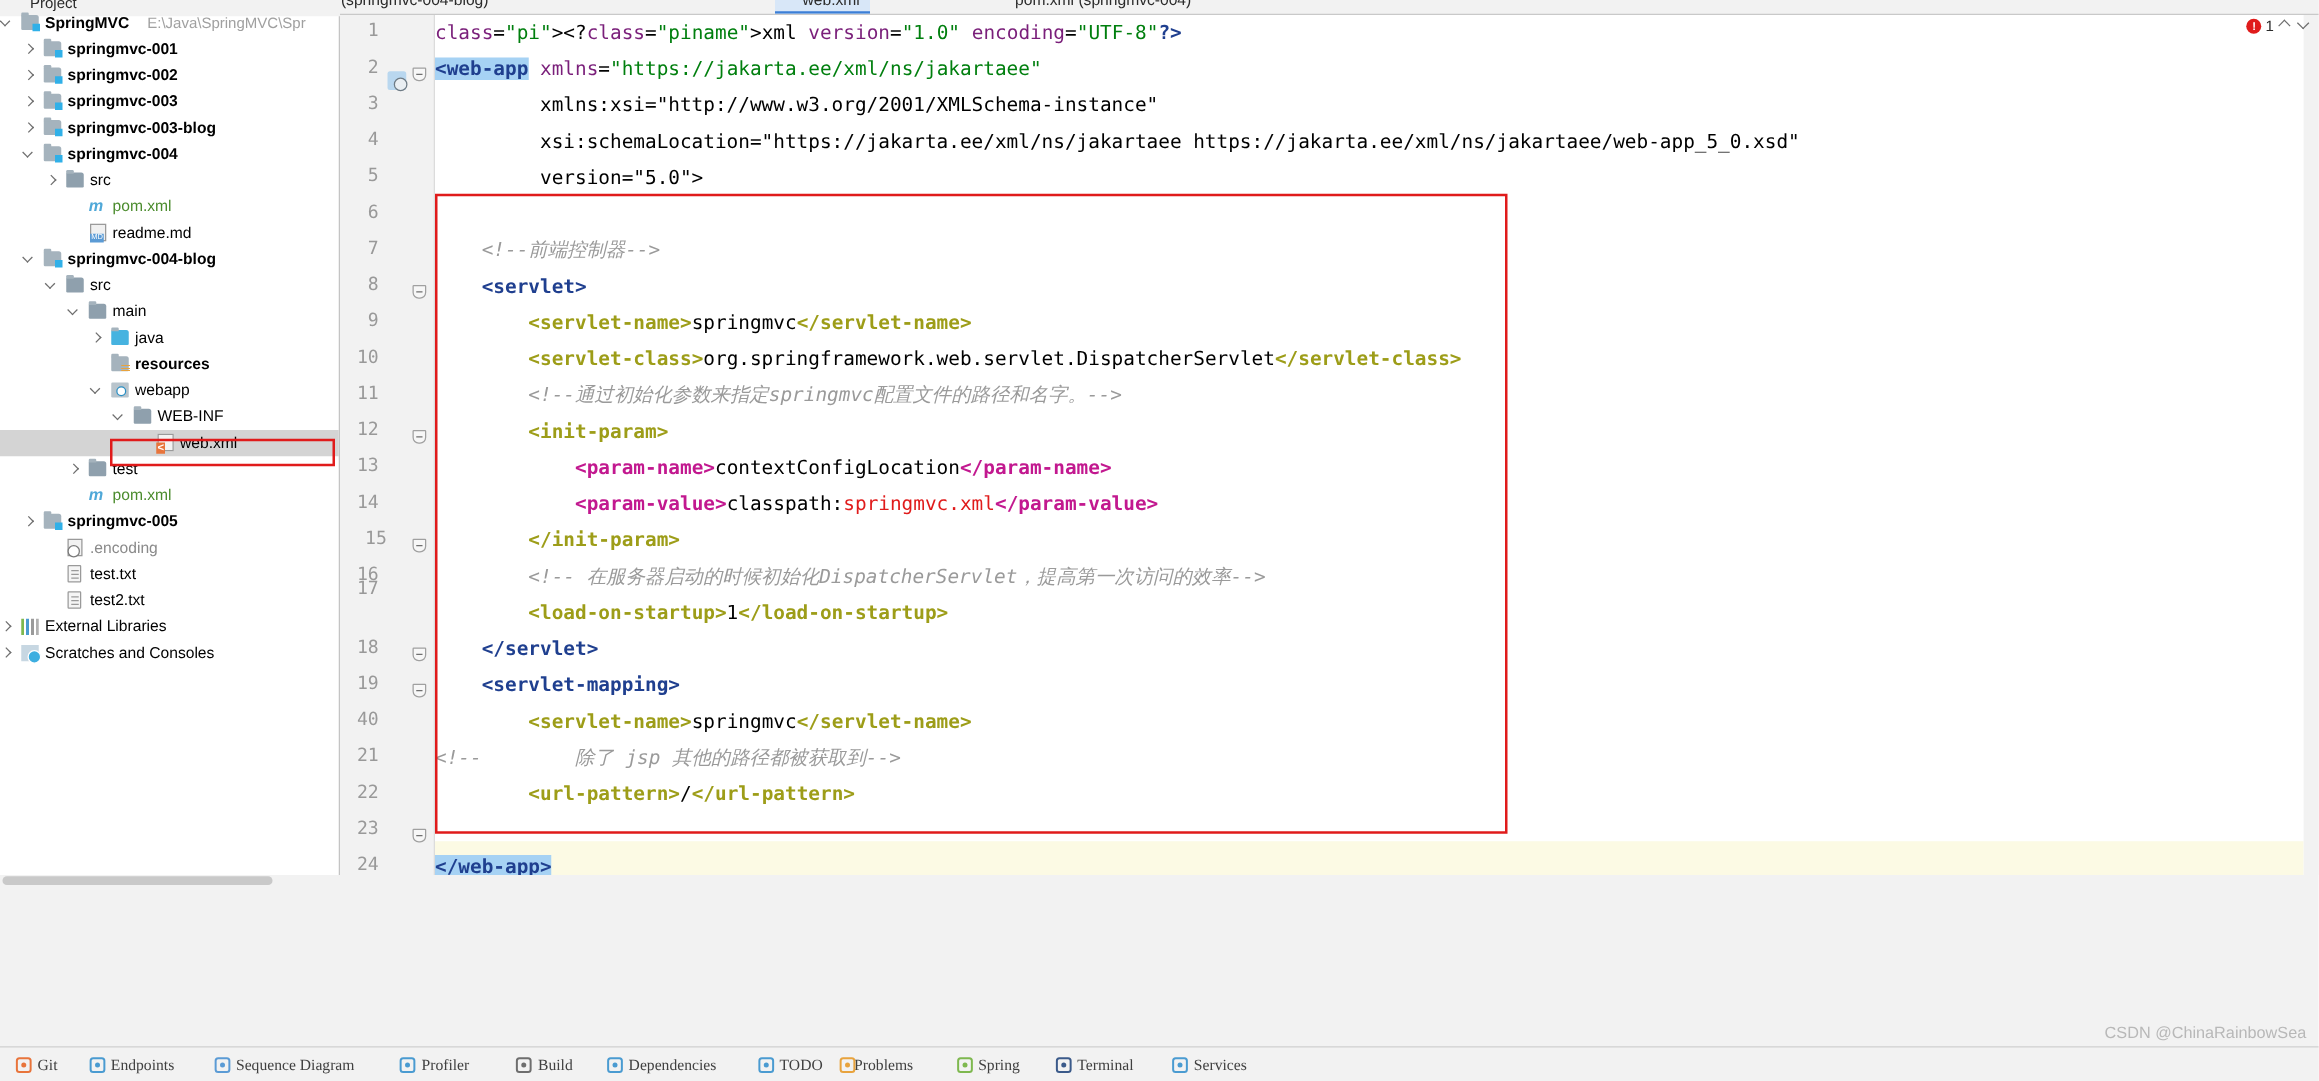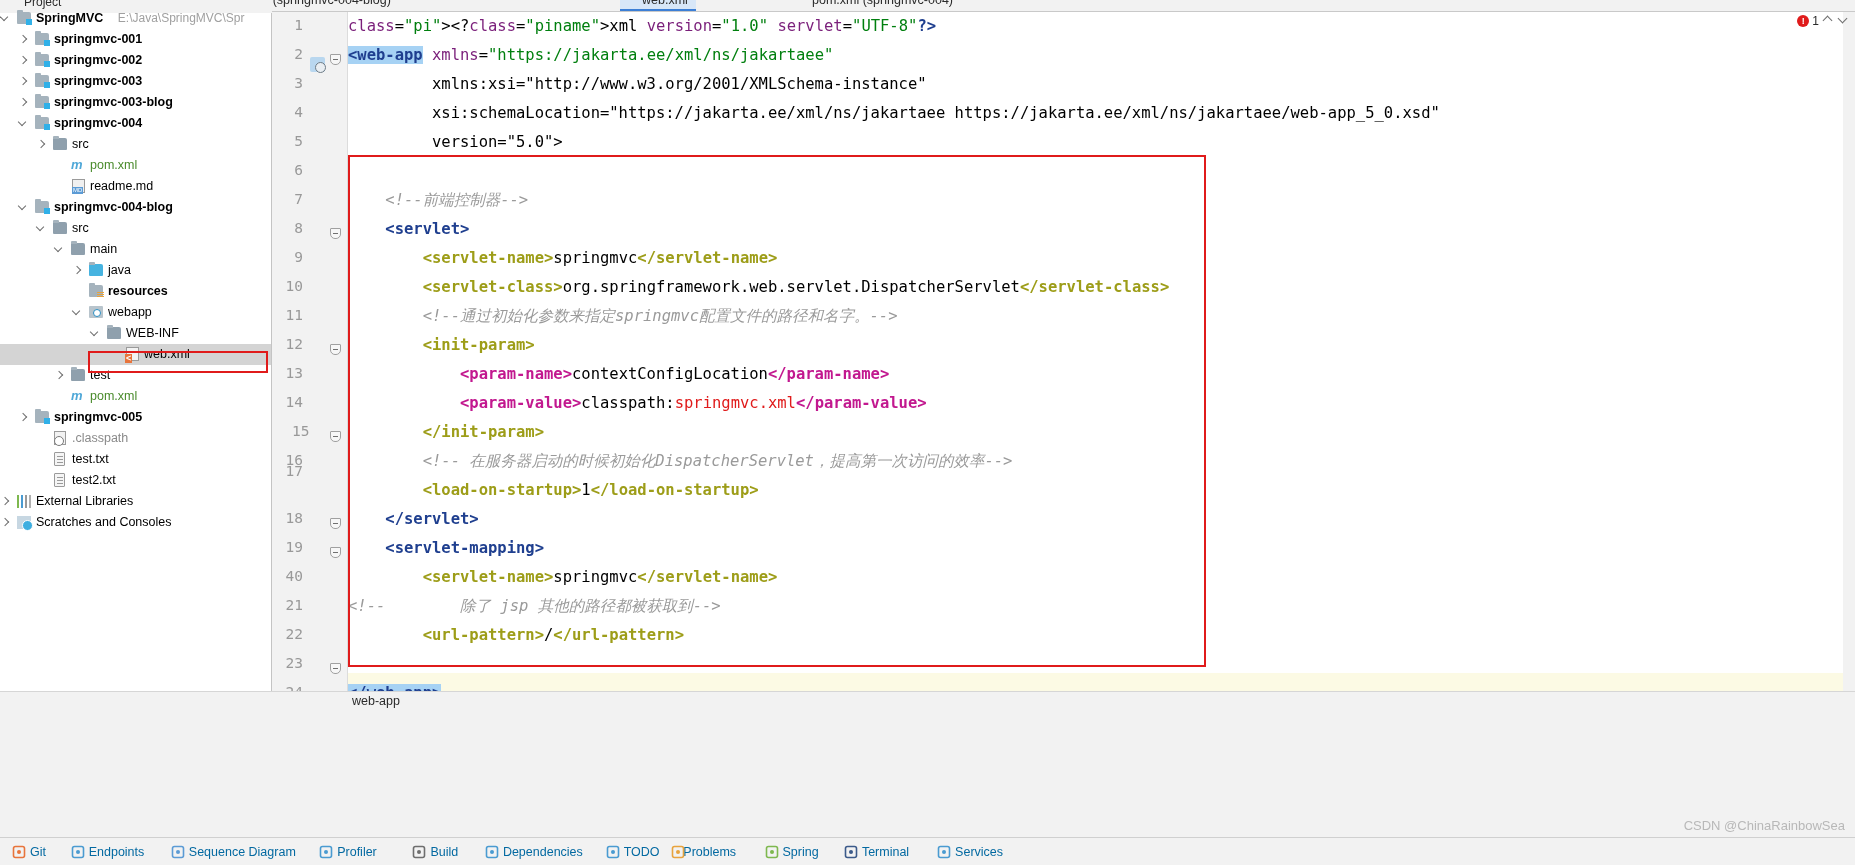--- a/index.html
+++ b/index.html
@@ -332,21 +332,22 @@
     background: #c9c9c9; border-radius: 4px;
   }
 
   
   .statusbar {
     position: absolute; left: 0; bottom: 0;
     width: 1855px; height: 28px;
     background: #f2f2f2;
     border-top: 1px solid #d0d0d0;
     font-size: 12.5px;
-    color: #0369a1;
+    color: #404040;
+    font-family: Liberation Serif, serif;
   }
   .sbitem {
     position: absolute; top: 5px;
     height: 18px; line-height: 18px;
     white-space: nowrap;
     padding-left: 18px;
   }
   .sbicon {
     position: absolute; left: 0; top: 2px;
     width: 14px; height: 14px;
@@ -515,21 +516,21 @@
           <span class="arrow right" style="left: 18px;"></span>
           <span class="ticonbox" style="left: 34px;">
             <span class="ic-folder mod"></span>
           </span>
           <span class="lbl b" style="left: 54px;">springmvc-005</span>
         </div>
         <div class="trow">
           <span class="ticonbox" style="left: 52px;">
             <span class="ic-git"></span>
           </span>
-          <span class="lbl gray" style="left: 72px;">.classpath</span>
+          <span class="lbl gray" style="left: 72px;">.encoding</span>
         </div>
         <div class="trow">
           <span class="ticonbox" style="left: 52px;">
             <span class="ic-file"></span>
           </span>
           <span class="lbl" style="left: 72px;">test.txt</span>
         </div>
         <div class="trow">
           <span class="ticonbox" style="left: 52px;">
             <span class="ic-file"></span>
@@ -602,21 +603,21 @@
         <span class="fbox"></span>
       </div>
       <div class="fold tri" style="top: 651px;">
         <span class="fbox"></span>
       </div>
     </div>
 
   <div class="editor" id="editor">
     <div class="caret-line" style="top:661px"></div>
     <div id="code-root">
-        <div class="cline" style="top: 0px;"><span <span="" class="attr">class</span>=<span class="val">"pi"</span>&gt;&lt;?<span <span="" class="attr">class</span>=<span class="val">"piname"</span>&gt;xml <span class="attr">version</span>=<span class="val">"1.0"</span> <span class="attr">servlet</span>=<span class="val">"UTF-8"</span><span class="pi">?&gt;</span></div>
+        <div class="cline" style="top: 0px;"><span <span="" class="attr">class</span>=<span class="val">"pi"</span>&gt;&lt;?<span <span="" class="attr">class</span>=<span class="val">"piname"</span>&gt;xml <span class="attr">version</span>=<span class="val">"1.0"</span> <span class="attr">encoding</span>=<span class="val">"UTF-8"</span><span class="pi">?&gt;</span></div>
         <div class="cline" style="top: 29px;"><span class="tag selhl">&lt;web-app</span> <span class="attr">xmlns</span>=<span class="val">"https://jakarta.ee/xml/ns/jakartaee"</span></div>
         <div class="cline" style="top: 58px;">         xmlns:xsi="http://www.w3.org/2001/XMLSchema-instance"</div>
         <div class="cline" style="top: 87px;">         xsi:schemaLocation="https://jakarta.ee/xml/ns/jakartaee https://jakarta.ee/xml/ns/jakartaee/web-app_5_0.xsd"</div>
         <div class="cline" style="top: 116px;">         version="5.0"&gt;</div>
         <div class="cline" style="top: 145px;"></div>
         <div class="cline" style="top: 174px;"><span class="cmt">    &lt;!--前端控制器--&gt;</span></div>
         <div class="cline" style="top: 203px;">    <span class="tag">&lt;servlet&gt;</span></div>
         <div class="cline" style="top: 232px;">        <span class="tagy">&lt;servlet-name&gt;</span>springmvc<span class="tagy">&lt;/servlet-name&gt;</span></div>
         <div class="cline" style="top: 261px;">        <span class="tagy">&lt;servlet-class&gt;</span>org.springframework.web.servlet.DispatcherServlet<span class="tagy">&lt;/servlet-class&gt;</span></div>
         <div class="cline" style="top: 290px;"><span class="cmt">        &lt;!--通过初始化参数来指定springmvc配置文件的路径和名字。--&gt;</span></div>
@@ -638,23 +639,20 @@
   </div>
 
   <div class="rightbar"></div>
   <div class="err-badge">
     <span class="err-dot">!</span>
     <span>1</span>
   </div>
   <div class="chev-up"></div>
   <div class="chev-dn"></div>
 
-  <div class="breadcrumb-bar">
-    <span class="bcrumb">web-app</span>
-  </div>
 
   <div class="statusbar" id="statusbar">
       <div class="sbitem" style="left: 12px;"><span class="sbicon"><svg width="14" height="14" viewBox="0 0 14 14">
             <rect x="1.5" y="1.5" width="11" height="11" rx="2" fill="none" stroke="#e8743b" stroke-width="1.6"></rect>
             <circle cx="7" cy="7" r="2" fill="#e8743b"></circle>
           </svg></span><span>Git</span></div>
       <div class="sbitem" style="left: 70.7px;"><span class="sbicon"><svg width="14" height="14" viewBox="0 0 14 14">
             <rect x="1.5" y="1.5" width="11" height="11" rx="2" fill="none" stroke="#4a9bd1" stroke-width="1.6"></rect>
             <circle cx="7" cy="7" r="2" fill="#4a9bd1"></circle>
           </svg></span><span>Endpoints</span></div>

